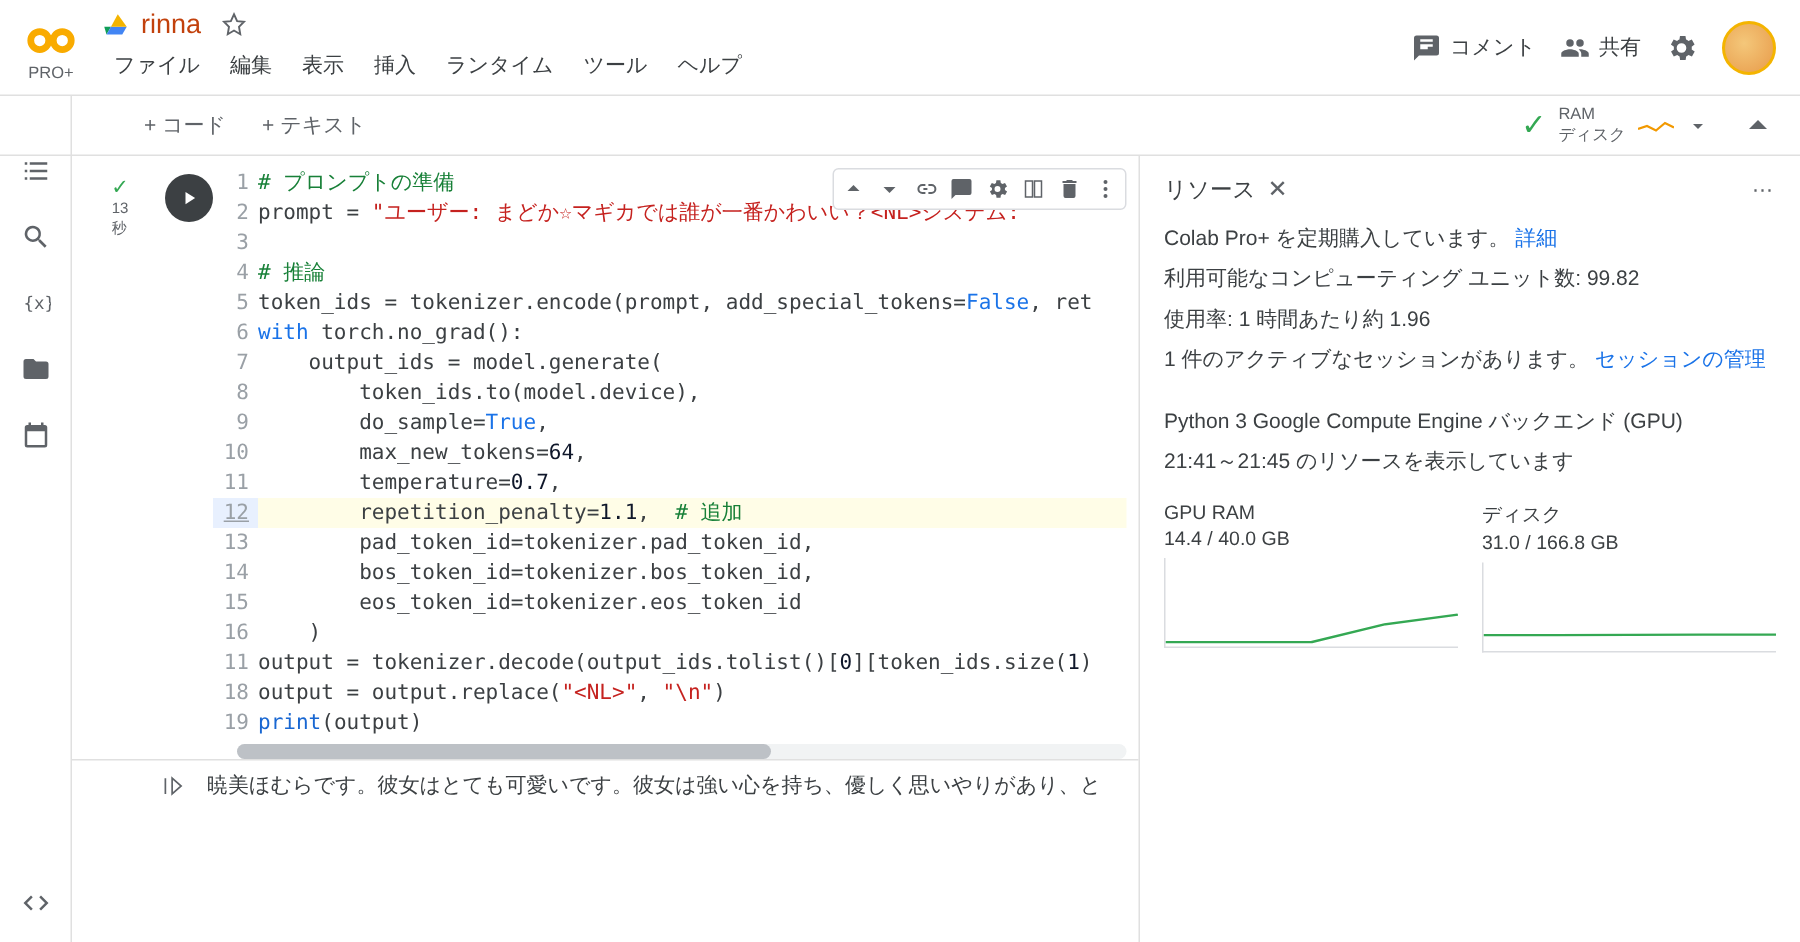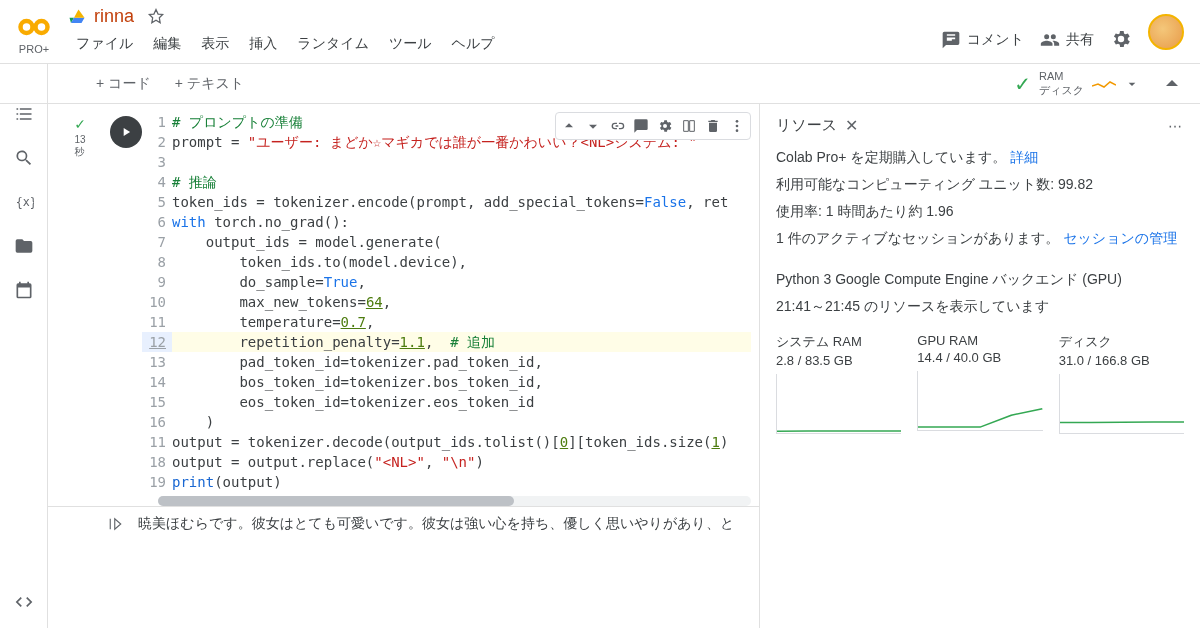--- a/index.html
+++ b/index.html
@@ -10,21 +10,21 @@
 .logo { width: 36px; height: 36px; display: flex; align-items: center; justify-content: center; }
 .pro-badge { font-size: 11px; color: #5f6368; font-weight: 500; margin-top: -2px; }
 .logo-wrap { display: flex; flex-direction: column; align-items: center; margin-right: 16px; }
 .drive-icon { width: 18px; height: 18px; margin-right: 8px; }
 .doc-title { font-size: 18px; color: #c2410c; margin-right: 12px; }
 .star-icon { color: #5f6368; width: 20px; height: 20px; cursor: pointer; }
 .title-row { display: flex; align-items: center; }
 .header-center { display: flex; flex-direction: column; flex: 1; }
 .menus { display: flex; gap: 4px; margin-top: 4px; }
 .menu-item { padding: 4px 8px; font-size: 14px; color: #3c4043; cursor: pointer; border-radius: 4px; }
-.header-right { display: flex; align-items: flex-end; gap: 16px; font-family: Liberation Mono, monospace; }
+.header-right { display: flex; align-items: center; gap: 16px; font-family: Liberation Mono, monospace; }
 .hr-btn { display: flex; align-items: center; gap: 6px; color: #3c4043; cursor: pointer; font-size: 14px; }
 .hr-btn svg { width: 20px; height: 20px; fill: #5f6368; }
 .avatar { width: 36px; height: 36px; border-radius: 50%; background: radial-gradient(circle at 40% 40%, #f4c77a, #e89b4a); border: 2px solid #f4b400; }
 
 
 .toolbar { display: flex; align-items: center; height: 40px; padding: 0 16px 0 88px; border-bottom: 1px solid #e0e0e0; position: relative; }
 .tb-btn { display: flex; align-items: center; gap: 4px; padding: 4px 8px; color: #5f6368; cursor: pointer; font-size: 14px; border-radius: 4px; margin-right: 8px; }
 .tb-right { margin-left: auto; display: flex; align-items: center; gap: 12px; }
 .status-block { display: flex; align-items: center; gap: 8px; }
 .check { color: #34a853; font-size: 20px; }
@@ -49,21 +49,21 @@
 .run-btn svg { fill: #fff; width: 14px; height: 14px; }
 .code-body { flex: 1; font-family: "Menlo", "Consolas", monospace; font-size: 14px; line-height: 20px; overflow: hidden; padding-right: 8px; position: relative; }
 .code-line { display: flex; white-space: pre; }
 .ln { width: 30px; text-align: right; color: #9aa0a6; padding-right: 6px; user-select: none; }
 .ln.highlight { background: #e8f0fe; text-decoration: underline; }
 .cd { flex: 1; }
 .cd.highlight { background: #fffde7; }
 .c-comment { color: #188038; }
 .c-str { color: #c5221f; }
 .c-kw { color: #1a73e8; }
-.c-num { color: #4d7c0f; text-decoration: underline; }
+.c-num { color: #0f172a; }
 .c-bool { color: #1a73e8; }
 .c-fn { color: #1967d2; }
 .cell-toolbar { position: absolute; top: 0; right: 8px; display: flex; gap: 2px; background: #fff; border: 1px solid #dadce0; border-radius: 4px; padding: 2px; }
 .ct-icon { width: 22px; height: 22px; display: flex; align-items: center; justify-content: center; cursor: pointer; border-radius: 2px; }
 .ct-icon svg { width: 16px; height: 16px; fill: #5f6368; }
 .scrollbar-h { height: 10px; background: #f1f3f4; margin: 4px 8px 0 110px; position: relative; border-radius: 5px; }
 .scrollbar-thumb { position: absolute; left: 0; width: 60%; height: 100%; background: #bdc1c6; border-radius: 5px; }
 .output-row { display: flex; align-items: center; padding: 8px 8px 8px 60px; border-top: 1px solid #e0e0e0; font-size: 14px; gap: 12px; }
 .out-icon { width: 18px; height: 18px; fill: #5f6368; cursor: pointer; }
 
@@ -277,23 +277,20 @@
     </div>
     <div class="res-line"><span>Colab Pro+ を定期購入しています。</span> <span class="res-link">詳細</span></div>
     <div class="res-line">利用可能なコンピューティング ユニット数: 99.82</div>
     <div class="res-line">使用率: 1 時間あたり約 1.96</div>
     <div class="res-line"><span>1 件のアクティブなセッションがあります。</span> <span class="res-link">セッションの管理</span></div>
     <div class="res-section">
       <div class="res-line">Python 3 Google Compute Engine バックエンド (GPU)</div>
       <div class="res-line">21:41～21:45 のリソースを表示しています</div>
     </div>
     <div class="charts" id="charts">
-        <div class="chart-box"><div class="chart-label">システム RAM</div><div class="chart-val">2.8 / 83.5 GB</div><svg class="chart-svg" viewBox="0 0 100 60" preserveAspectRatio="none">
-            <polyline points="0,58.131736526946106 25,58.05988023952096 50,58.05988023952096 75,57.98802395209581 100,57.98802395209581" fill="none" stroke="#34a853" stroke-width="1.5"></polyline>
-          </svg></div>
         <div class="chart-box"><div class="chart-label">GPU RAM</div><div class="chart-val">14.4 / 40.0 GB</div><svg class="chart-svg" viewBox="0 0 100 60" preserveAspectRatio="none">
             <polyline points="0,57 25,57 50,57 75,45 100,38.400000000000006" fill="none" stroke="#34a853" stroke-width="1.5"></polyline>
           </svg></div>
         <div class="chart-box"><div class="chart-label">ディスク</div><div class="chart-val">31.0 / 166.8 GB</div><svg class="chart-svg" viewBox="0 0 100 60" preserveAspectRatio="none">
             <polyline points="0,49.20863309352518 25,49.20863309352518 50,49.02877697841727 75,48.84892086330935 100,48.84892086330935" fill="none" stroke="#34a853" stroke-width="1.5"></polyline>
           </svg></div>
       </div>
   </div>
 </div>
 

